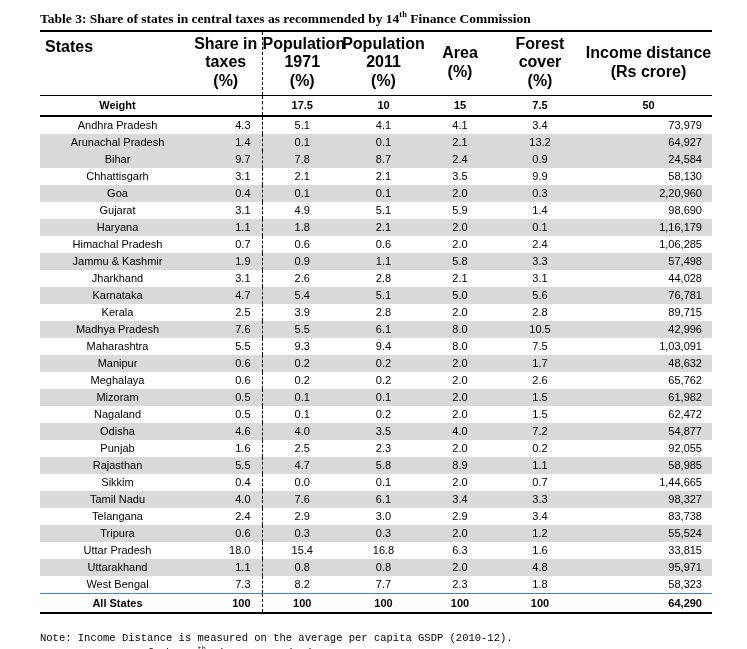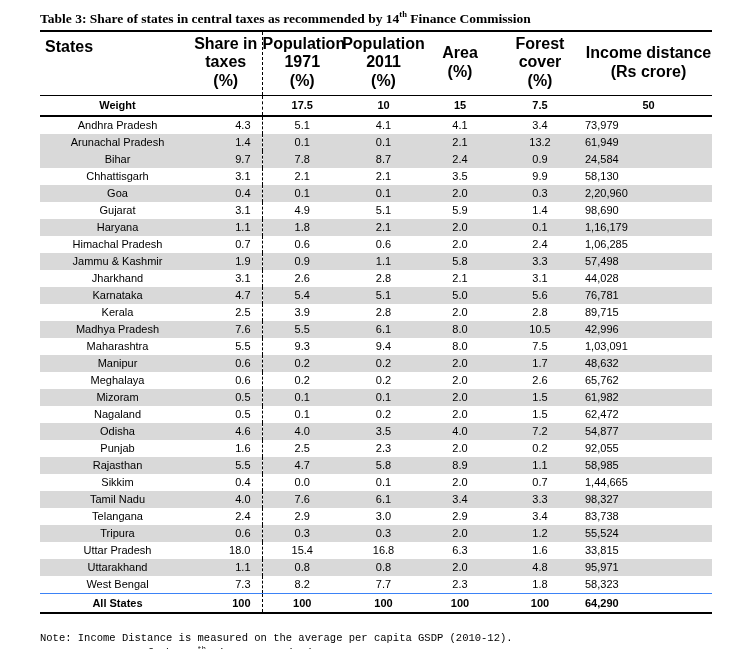--- a/index.html
+++ b/index.html
@@ -61,21 +61,21 @@
     font-size: 11px;
     height: 17px;
     line-height: 17px;
     padding: 0;
     white-space: nowrap;
     overflow: hidden;
   }
   .c-state  { text-align: center;  padding-left: 5px; }
   .c-share  { text-align: right; padding-right: 11px; }
   .c-num    { text-align: center; }
-  .c-income { padding-right: 10px; }
+  .c-income { text-align: right; padding-right: 10px; }
   .c-divider { border-left: 1px dashed #000; }
   tr.stripe td { background: #d9d9d9; }
   tr.weight-row td {
     font-weight: bold;
     height: 19px;
     line-height: 19px;
     border-bottom: 2px solid #000;
   }
   tr.total-row td {
     font-weight: bold;
@@ -149,21 +149,21 @@
           <td class="c-num">3.4</td>
           <td class="c-income">73,979</td>
         </tr>
         <tr class="stripe">
           <td class="c-state">Arunachal Pradesh</td>
           <td class="c-share">1.4</td>
           <td class="c-num c-divider">0.1</td>
           <td class="c-num">0.1</td>
           <td class="c-num">2.1</td>
           <td class="c-num">13.2</td>
-          <td class="c-income">61,949</td>
+          <td class="c-income">64,927</td>
         </tr>
         <tr class="stripe">
           <td class="c-state">Bihar</td>
           <td class="c-share">9.7</td>
           <td class="c-num c-divider">7.8</td>
           <td class="c-num">8.7</td>
           <td class="c-num">2.4</td>
           <td class="c-num">0.9</td>
           <td class="c-income">24,584</td>
         </tr>

